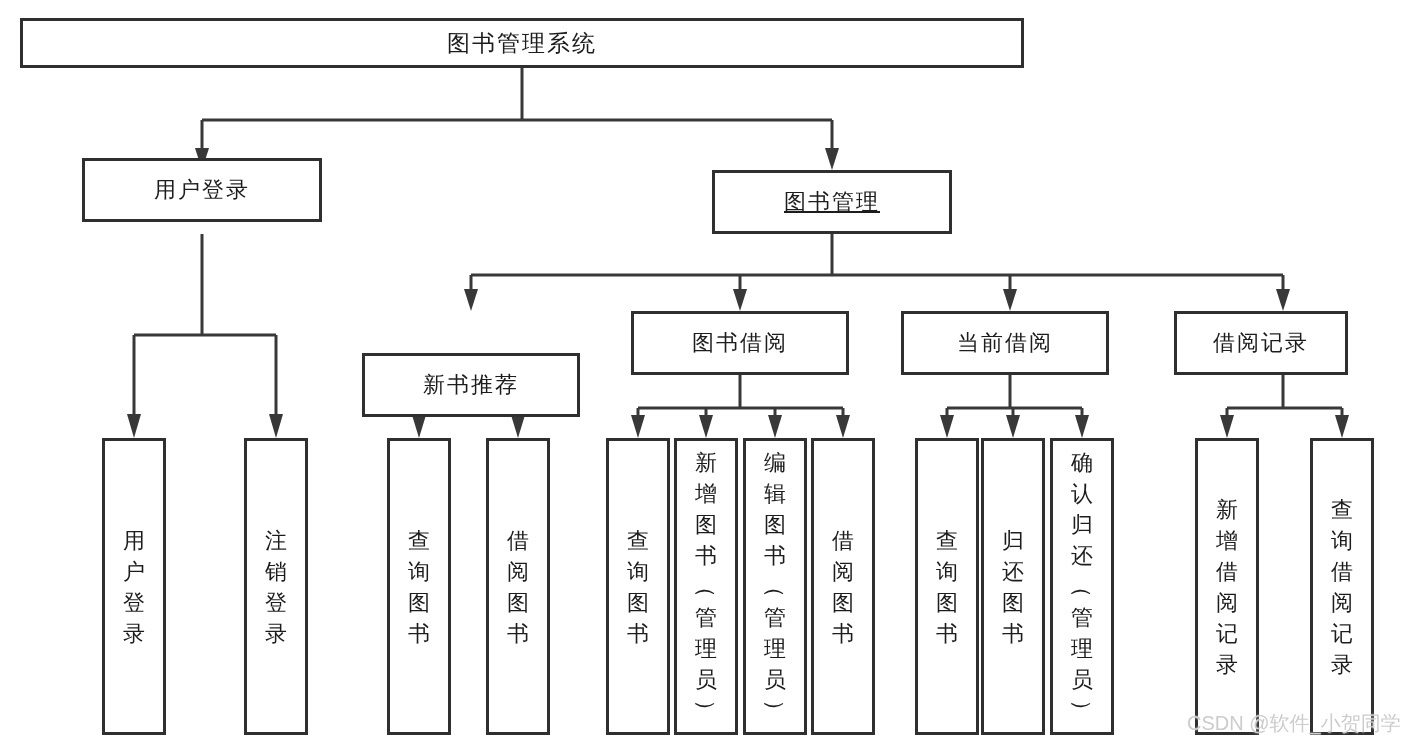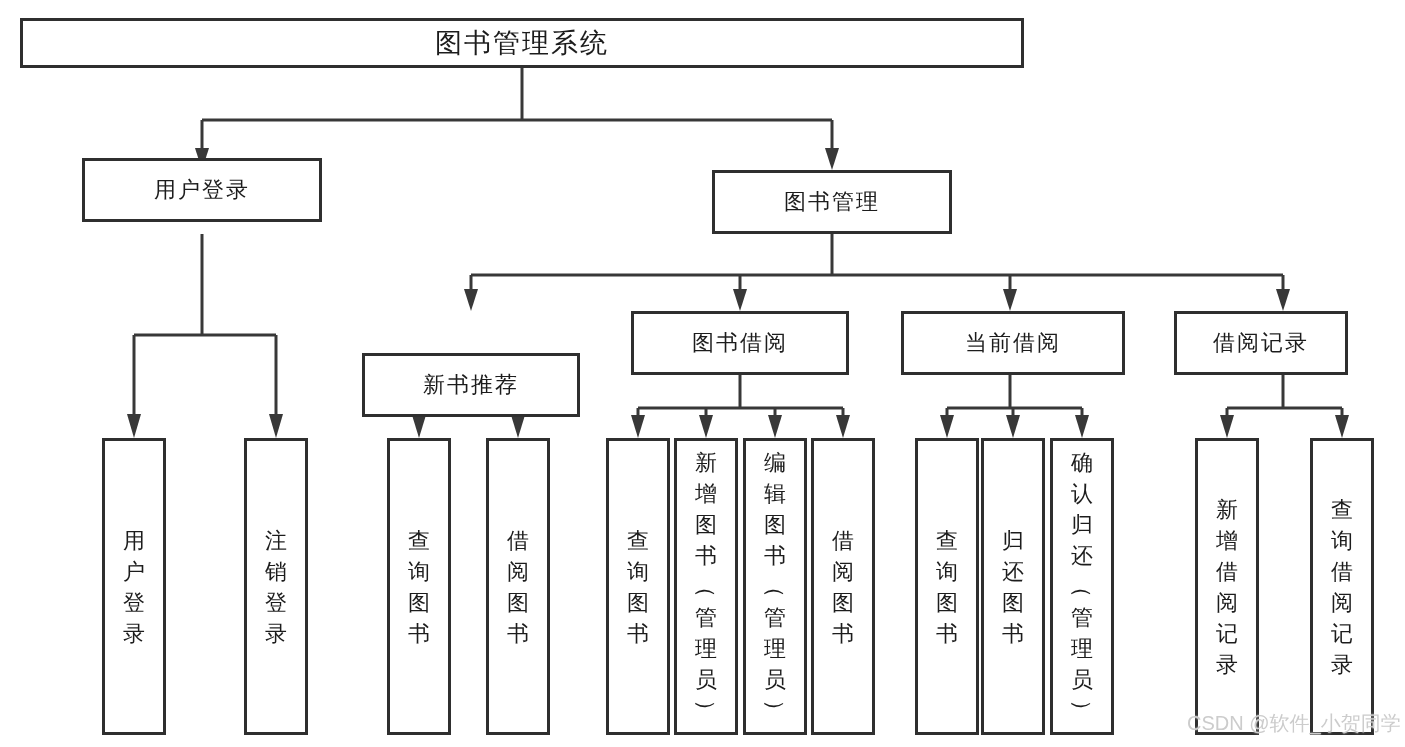--- a/index.html
+++ b/index.html
@@ -32,21 +32,21 @@
     background: #ffffff;
     border: 3px solid var(--border);
     display: flex;
     align-items: center;
     justify-content: center;
     z-index: 1;
     font-size: 22px;
     letter-spacing: 2px;
     color: var(--text);
   }
-  .root-node { font-size: 27px; }
+  .root-node { font-size: 23px; }
   .leaf {
     flex-direction: column;
     letter-spacing: 0;
   }
   .leaf .vchar {
     display: block;
     height: 31px;
     line-height: 31px;
     width: 100%;
     text-align: center;
@@ -128,25 +128,25 @@
     <line x1="1227" y1="408" x2="1342" y2="408"></line>
     <line x1="1227" y1="408" x2="1227" y2="417"></line>
     <polygon points="1220,415 1234,415 1227,438"></polygon>
     <line x1="1342" y1="408" x2="1342" y2="417"></line>
     <polygon points="1335,415 1349,415 1342,438"></polygon>
   </svg>
 
   <div class="node root-node" style="left:20px; top:18px; width:1004px; height:50px;">图书管理系统</div>
 
   <div class="node" style="left:82px; top:158px; width:240px; height:64px;">用户登录</div>
-  <div class="node" style="left:712px; top:170px; width:240px; height:64px;">图书管理</div>
+  <div class="node" style="left:712px; top:170px; width:240px; height:64px;text-decoration:underline;">图书管理</div>
 
   <div class="node" style="left:362px; top:311px; width:218px; height:64px;margin-top:42px;">新书推荐</div>
   <div class="node" style="left:631px; top:311px; width:218px; height:64px;text-align:right;">图书借阅</div>
-  <div class="node" style="left:901px; top:311px; width:224px; height:64px;">当前借阅</div>
+  <div class="node" style="left:901px; top:311px; width:208px; height:64px;">当前借阅</div>
   <div class="node" style="left:1174px; top:311px; width:174px; height:64px;">借阅记录</div>
 
   <div class="node leaf" style="left:102px; top:438px; width:64px; height:297px;">
       <span class="vchar">用</span>
       <span class="vchar">户</span>
       <span class="vchar">登</span>
       <span class="vchar">录</span>
     </div>
   <div class="node leaf" style="left:244px; top:438px; width:64px; height:297px;">
       <span class="vchar">注</span>

